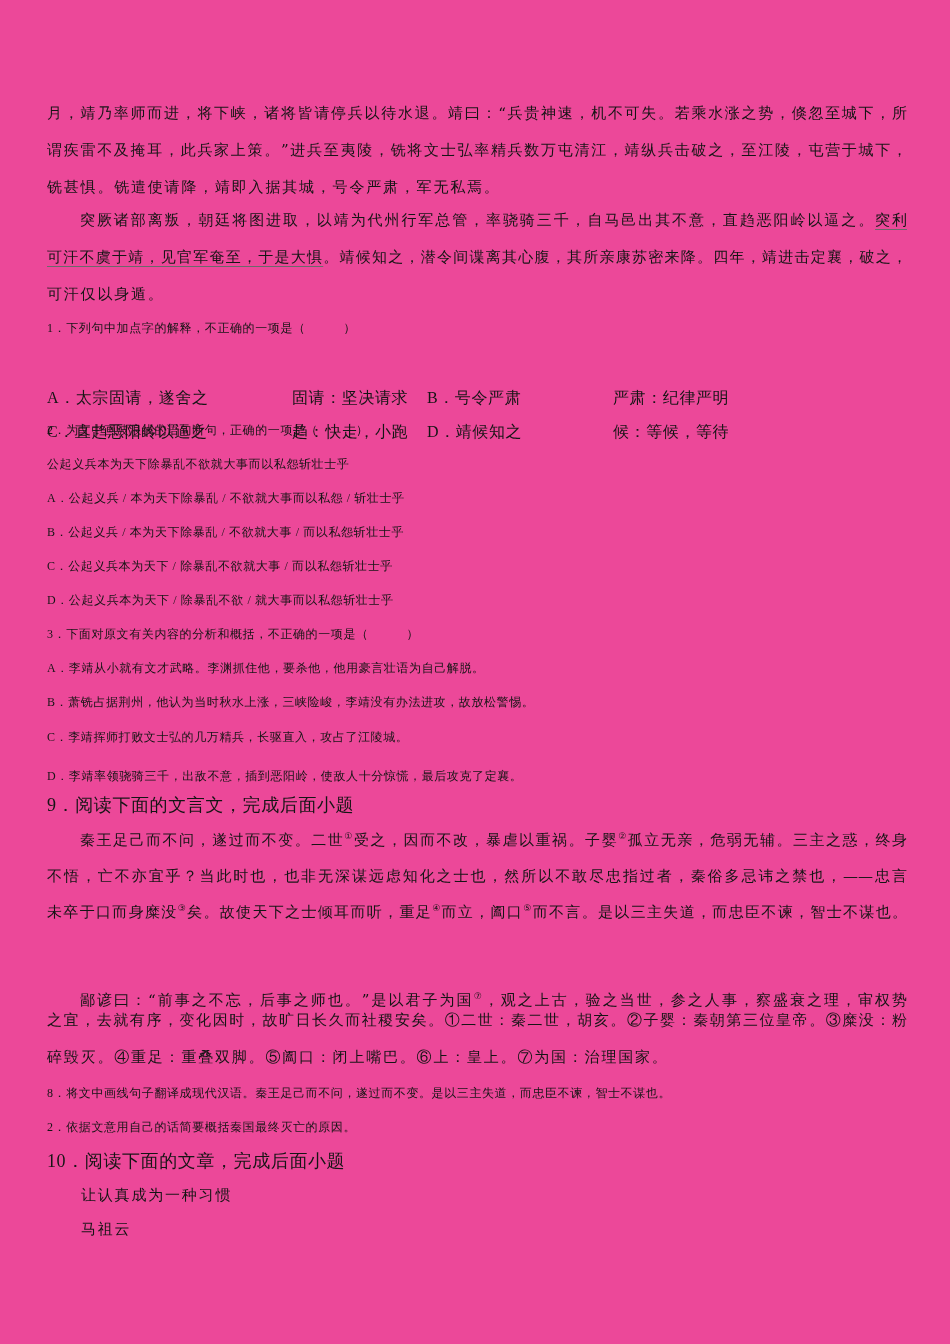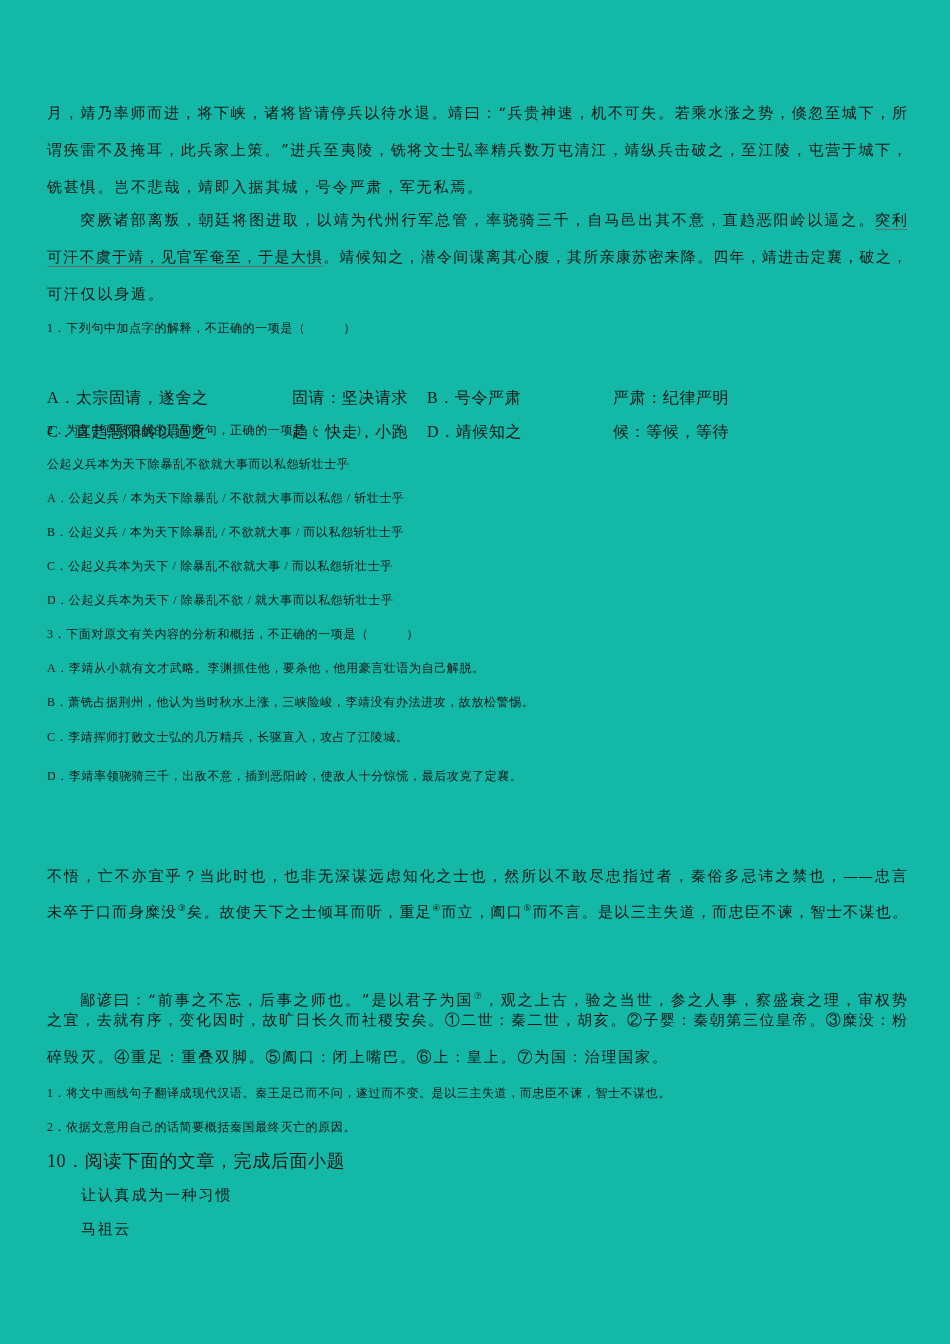--- a/index.html
+++ b/index.html
@@ -1,17 +1,17 @@
 <!DOCTYPE html>
 <html><head>
 <meta charset="utf-8">
 <style>
   html, body { margin: 0; padding: 0; background: #ffffff; }
   body { width: 950px; height: 1344px; position: relative; overflow: hidden; color: #151515; }
-  .page { position: absolute; left: 0; top: 0; width: 950px; height: 1344px; background: #14b8a6; }
+  .page { position: absolute; left: 0; top: 0; width: 950px; height: 1344px; background: #ec4899; }
   .ln { position: absolute; line-height: 20px; height: 20px; white-space: nowrap; }
   .cl { font-family: "DejaVu Serif", serif; font-size: 15px; }
   .jl { white-space: normal; overflow: hidden; text-align: justify; text-align-last: justify; }
   .full { left: 47px; width: 860px; }
   .ind { left: 80px; width: 827px; }
   .sp { left: 47px; letter-spacing: 1.8px; }
   .q { font-family: "Liberation Serif", serif; font-size: 12px; letter-spacing: 0.6px; left: 47px; }
   .qa { position: absolute; top: 0; }
   .row { position: absolute; left: 0; width: 950px; height: 20px; line-height: 20px; font-family: "Liberation Serif", serif; font-size: 16px; letter-spacing: 0.6px; white-space: nowrap; margin-top: 36px; }
   .ul { text-decoration: underline; text-decoration-color: #6a6a6a; text-decoration-thickness: 1px; text-underline-offset: 4px; }
@@ -19,21 +19,21 @@
   .hd { position: absolute; left: 47px; height: 24px; line-height: 24px; font-family: "Liberation Serif", serif; font-size: 18px; letter-spacing: 0.6px; white-space: nowrap; }
   .ttl { position: absolute; left: 81px; height: 20px; line-height: 20px; font-family: Liberation Serif, serif; font-size: 15px; letter-spacing: 1.8px; white-space: nowrap; text-align: center; }
 </style>
 </head>
 <body>
 
 <div class="page">
 
   <div class="ln cl jl full" style="top:103px">月，靖乃率师而进，将下峡，诸将皆请停兵以待水退。靖曰：“兵贵神速，机不可失。若乘水涨之势，倏忽至城下，所</div>
   <div class="ln cl jl full" style="top:140px">谓疾雷不及掩耳，此兵家上策。”进兵至夷陵，铣将文士弘率精兵数万屯清江，靖纵兵击破之，至江陵，屯营于城下，</div>
-  <div class="ln cl sp" style="top:177px">铣甚惧。岂不悲哉，靖即入据其城，号令严肃，军无私焉。</div>
+  <div class="ln cl sp" style="top:177px">铣甚惧。铣遣使请降，靖即入据其城，号令严肃，军无私焉。</div>
 
   <div class="ln cl jl ind" style="top:210px">
     <span>突厥诸部离叛，朝廷将图进取，以靖为代州行军总管，率骁骑三千，自马邑出其不意，直趋恶阳岭以逼之。</span><span class="ul">突利</span>
   </div>
   <div class="ln cl jl full" style="top:247px">
     <span class="ul">可汗不虞于靖，见官军奄至，于是大惧</span><span>。靖候知之，潜令间谍离其心腹，其所亲康苏密来降。四年，靖进击定襄，破之，</span>
   </div>
   <div class="ln cl sp" style="top:284px">可汗仅以身遁。</div>
 
   <div class="ln q" style="top:318px">1．下列句中加点字的解释，不正确的一项是（　　　）</div>
@@ -56,31 +56,35 @@
   <div class="ln q" style="top:522px">B．公起义兵 / 本为天下除暴乱 / 不欲就大事 / 而以私怨斩壮士乎</div>
   <div class="ln q" style="top:556px">C．公起义兵本为天下 / 除暴乱不欲就大事 / 而以私怨斩壮士乎</div>
   <div class="ln q" style="top:590px">D．公起义兵本为天下 / 除暴乱不欲 / 就大事而以私怨斩壮士乎</div>
 
   <div class="ln q" style="top:624px">3．下面对原文有关内容的分析和概括，不正确的一项是（　　　）</div>
   <div class="ln q" style="top:658px">A．李靖从小就有文才武略。李渊抓住他，要杀他，他用豪言壮语为自己解脱。</div>
   <div class="ln q" style="top:692px">B．萧铣占据荆州，他认为当时秋水上涨，三峡险峻，李靖没有办法进攻，故放松警惕。</div>
   <div class="ln q" style="top:727px">C．李靖挥师打败文士弘的几万精兵，长驱直入，攻占了江陵城。</div>
   <div class="ln q" style="top:766px">D．李靖率领骁骑三千，出敌不意，插到恶阳岭，使敌人十分惊慌，最后攻克了定襄。</div>
 
+  <div class="hd" style="top:793px">9．阅读下面的文言文，完成后面小题</div>
 
+  <div class="ln cl jl ind" style="top:830px">
+    <span>秦王足己而不问，遂过而不变。二世</span><span class="sup">①</span><span>受之，因而不改，暴虐以重祸。子婴</span><span class="sup">②</span><span>孤立无亲，危弱无辅。三主之惑，终身</span>
+  </div>
   <div class="ln cl jl full" style="top:866px">不悟，亡不亦宜乎？当此时也，也非无深谋远虑知化之士也，然所以不敢尽忠指过者，秦俗多忌讳之禁也，——忠言</div>
   <div class="ln cl jl full" style="top:902px">
     <span>未卒于口而身糜没</span><span class="sup">③</span><span>矣。故使天下之士倾耳而听，重足</span><span class="sup">④</span><span>而立，阖口</span><span class="sup">⑤</span><span>而不言。是以三主失道，而忠臣不谏，智士不谋也。</span>
   </div>
   <div class="ln cl jl ind" style="top:990px">
     <span>鄙谚曰：“前事之不忘，后事之师也。”是以君子为国</span><span class="sup">⑦</span><span>，观之上古，验之当世，参之人事，察盛衰之理，审权势</span>
   </div>
   <div class="ln cl jl full" style="top:1010px">之宜，去就有序，变化因时，故旷日长久而社稷安矣。①二世：秦二世，胡亥。②子婴：秦朝第三位皇帝。③糜没：粉</div>
   <div class="ln cl sp" style="top:1047px">碎毁灭。④重足：重叠双脚。⑤阖口：闭上嘴巴。⑥上：皇上。⑦为国：治理国家。</div>
 
-  <div class="ln q" style="top:1083px">1．将文中画线句子翻译成现代汉语。秦王足己而不问，遂过而不变。是以三主失道，而忠臣不谏，智士不谋也。</div>
+  <div class="ln q" style="top:1083px">8．将文中画线句子翻译成现代汉语。秦王足己而不问，遂过而不变。是以三主失道，而忠臣不谏，智士不谋也。</div>
   <div class="ln q" style="top:1117px">2．依据文意用自己的话简要概括秦国最终灭亡的原因。</div>
 
   <div class="hd" style="top:1149px">10．阅读下面的文章，完成后面小题</div>
   <div class="ttl" style="top:1185px">让认真成为一种习惯</div>
   <div class="ttl" style="top:1219px">马祖云</div>
 
 </div>
 
 </body></html>

